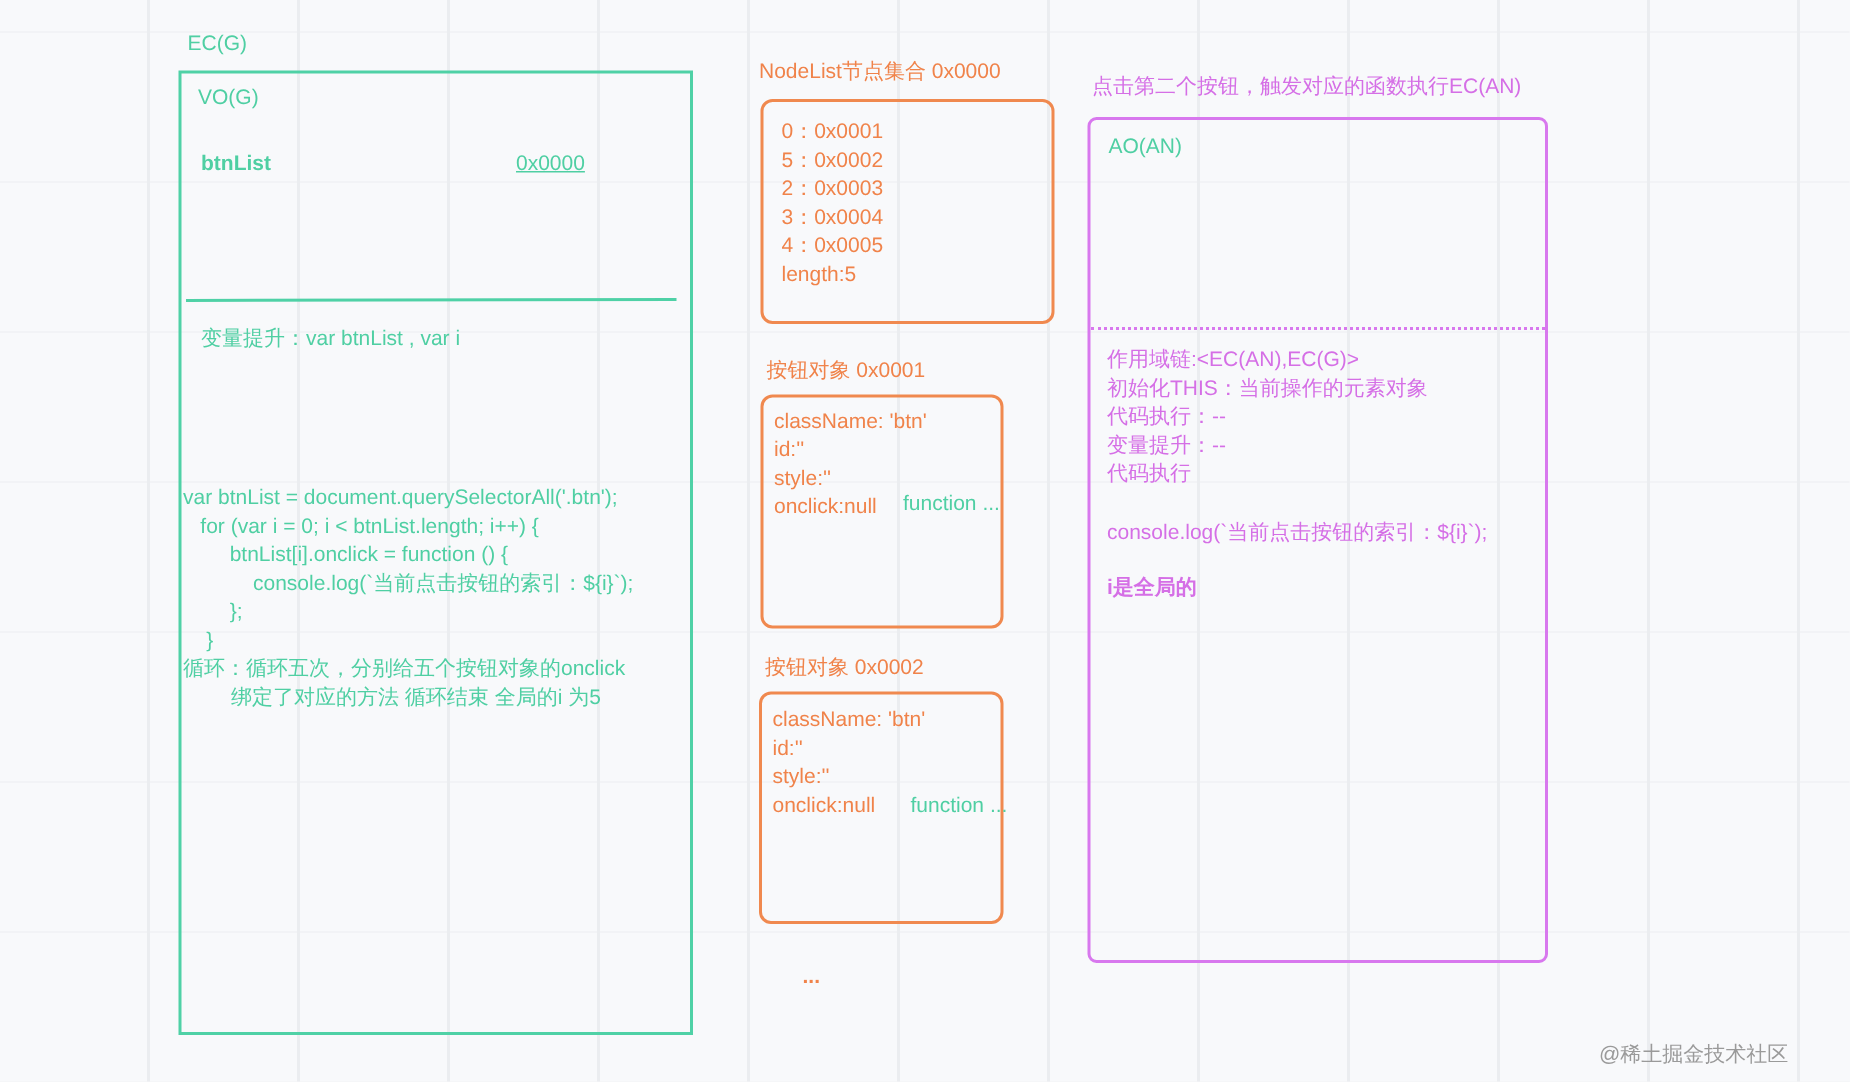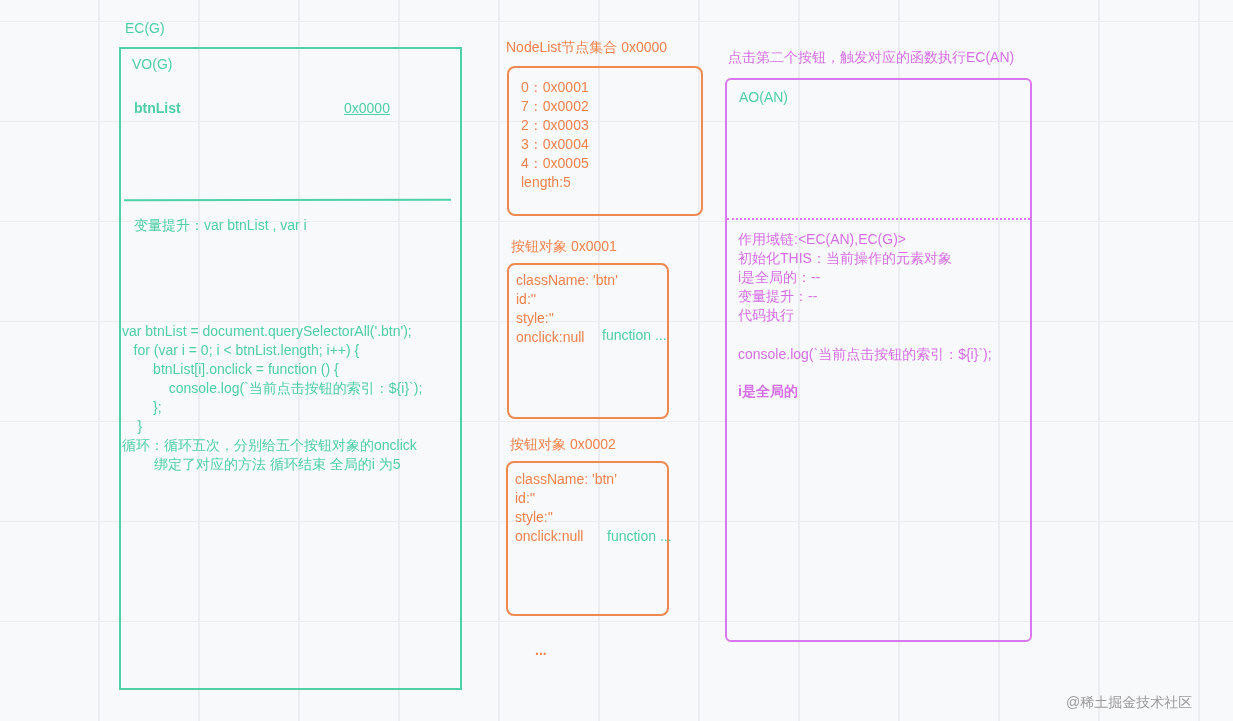--- a/index.html
+++ b/index.html
@@ -88,21 +88,21 @@
 
 <div class="abs green" style="left:122px; top:436px;">循环：循环五次，分别给五个按钮对象的onclick</div>
 <div class="abs green" style="left:122px; top:455px;margin-left:32px;">绑定了对应的方法 循环结束 全局的i 为5</div>
 
 <div class="abs orange" style="left:506px; top:38px;">NodeList节点集合 0x0000</div>
 
 <div class="box-orange" style="left:507px; top:66px; width:196px; height:150px;"></div>
 
 <div>
   <div class="abs orange" style="left:521px; top:78px;">0：0x0001</div>
-  <div class="abs orange" style="left:521px; top:97px;">7：0x0002</div>
+  <div class="abs orange" style="left:521px; top:97px;">5：0x0002</div>
   <div class="abs orange" style="left:521px; top:116px;">2：0x0003</div>
   <div class="abs orange" style="left:521px; top:135px;">3：0x0004</div>
   <div class="abs orange" style="left:521px; top:154px;">4：0x0005</div>
   <div class="abs orange" style="left:521px; top:173px;">length:5</div>
 </div>
 
 <div class="abs orange" style="left:511px; top:237px;">按钮对象 0x0001</div>
 <div class="box-orange" style="left:507px; top:263px; width:162px; height:156px;"></div>
 <div class="abs orange" style="left:516px; top:271px;">className: 'btn'</div>
 <div class="abs orange" style="left:516px; top:290px;">id:''</div>
@@ -124,21 +124,21 @@
 
 <div class="box-purple" style="left:725px; top:78px; width:307px; height:564px;"></div>
 
 <div class="abs green" style="left:739px; top:88px;">AO(AN)</div>
 
 <div class="divider-dotted" style="left:727px; top:218px; width:303px;"></div>
 
 <div>
   <div class="abs purple" style="left:738px; top:230px;">作用域链:&lt;EC(AN),EC(G)&gt;</div>
   <div class="abs purple" style="left:738px; top:249px;">初始化THIS：当前操作的元素对象</div>
-  <div class="abs purple" style="left:738px; top:268px;">i是全局的：--</div>
+  <div class="abs purple" style="left:738px; top:268px;">代码执行：--</div>
   <div class="abs purple" style="left:738px; top:287px;">变量提升：--</div>
   <div class="abs purple" style="left:738px; top:306px;">代码执行</div>
 </div>
 
 <div class="abs purple" style="left:738px; top:345px;">console.log(`当前点击按钮的索引：${i}`);</div>
 <div class="abs purple bold" style="left:738px; top:382px;">i是全局的</div>
 
 <div class="watermark" style="left:1066px; top:694px;">@稀土掘金技术社区</div>
 
 </body></html>

